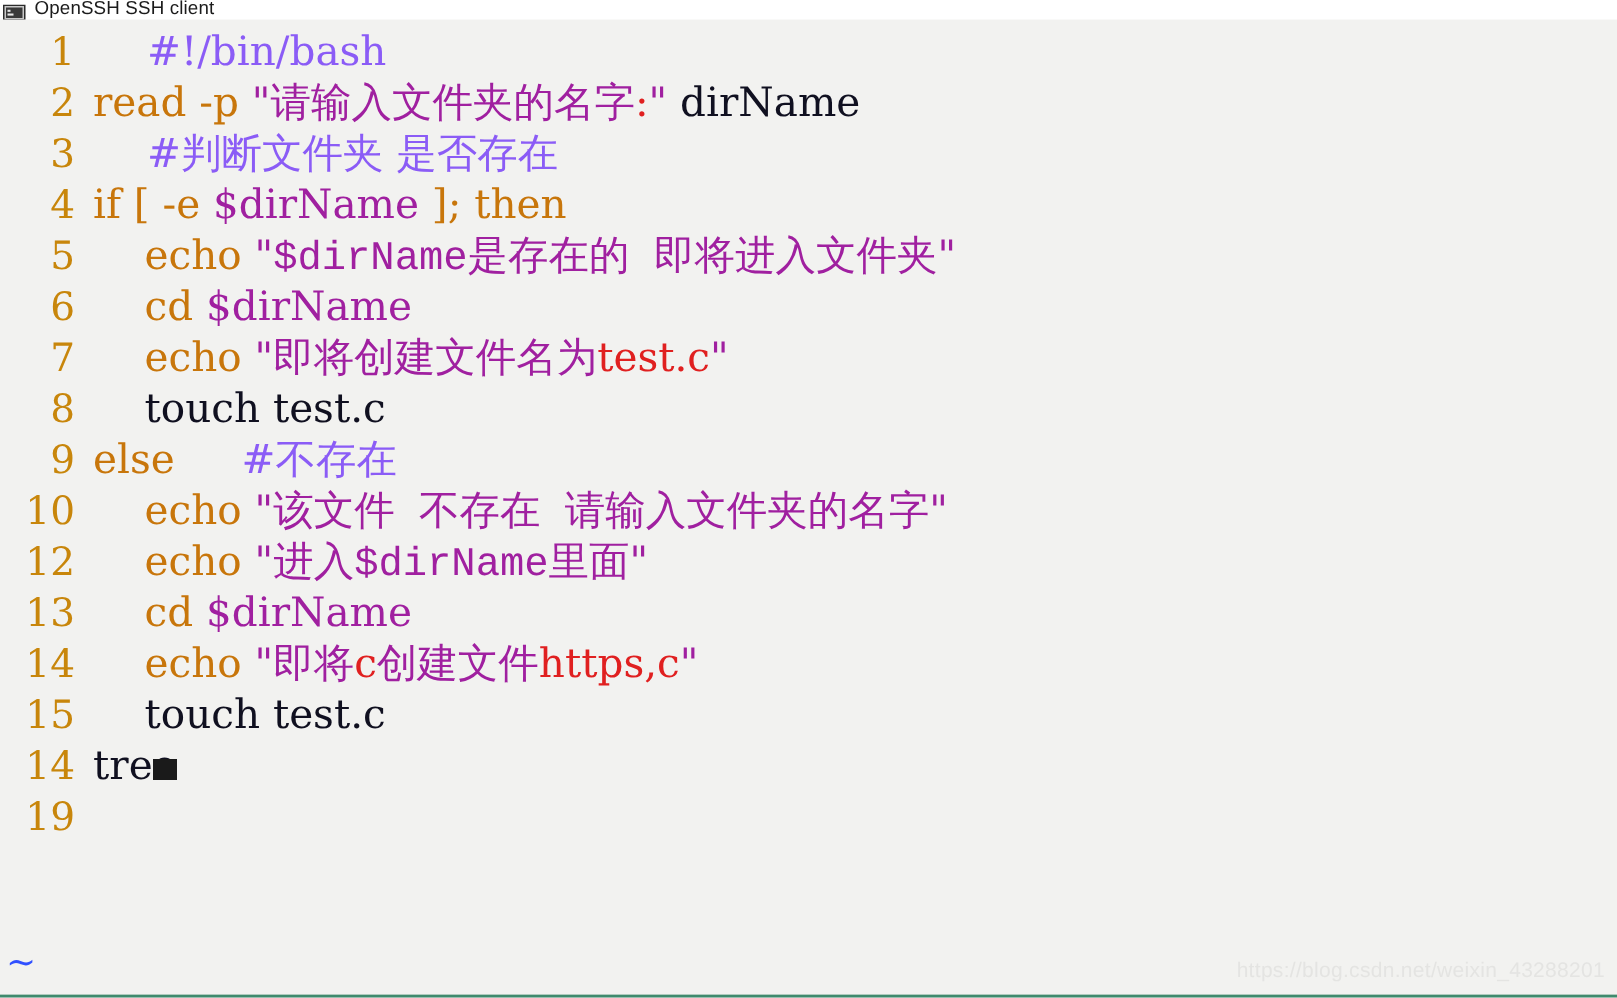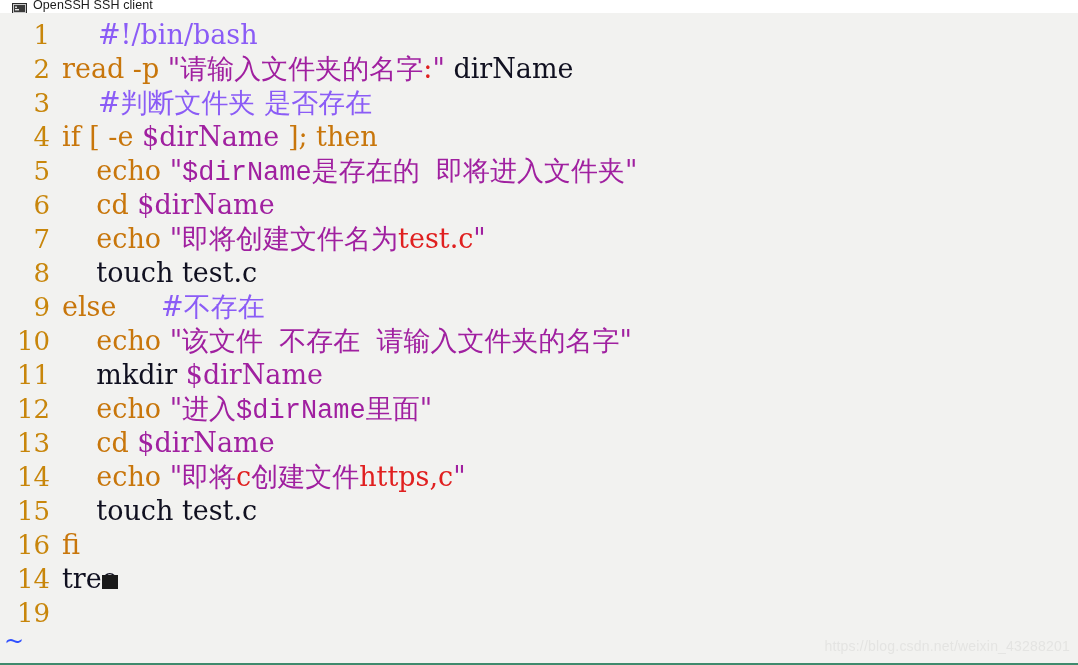--- a/index.html
+++ b/index.html
@@ -27,21 +27,21 @@
 
   
   .titlebar {
     position: absolute;
     top: 0; left: 0;
     width: 1078px;
     height: 13px;
     background: #ffffff;
     display: flex;
     align-items: center;
-    padding-left: 12px;
+    padding-left: 2px;
     overflow: hidden;
     z-index: 5;
   }
   .titlebar-icon {
     width: 16px;
     height: 12px;
     margin-right: 5px;
     flex: 0 0 auto;
     position: relative;
     top: -1px;
@@ -163,26 +163,24 @@
         <div class="code-line"><span class="lineno">1</span><span class="code"><span class="tok-cmt">#!/bin/bash</span></span></div>
         <div class="code-line"><span class="lineno">2</span><span class="code"><span class="tok-kw">read -p </span><span class="tok-quote">"</span><span class="tok-str">请输入文件夹的名字</span><span class="tok-red">:</span><span class="tok-quote">"</span><span class="tok-plain"> </span><span class="tok-plain">dirName</span></span></div>
         <div class="code-line"><span class="lineno">3</span><span class="code"><span class="tok-cmt">#判断文件夹 是否存在</span></span></div>
         <div class="code-line"><span class="lineno">4</span><span class="code"><span class="tok-kw">if [ -e </span><span class="tok-var">$dirName</span><span class="tok-kw"> ]; then</span></span></div>
         <div class="code-line"><span class="lineno">5</span><span class="code"><span class="tok-kw">    echo </span><span class="tok-quote">"</span><span class="tok-str">$dirName是存在的 即将进入文件夹</span><span class="tok-quote">"</span></span></div>
         <div class="code-line"><span class="lineno">6</span><span class="code"><span class="tok-kw">    cd </span><span class="tok-var">$dirName</span></span></div>
         <div class="code-line"><span class="lineno">7</span><span class="code"><span class="tok-kw">    echo </span><span class="tok-quote">"</span><span class="tok-str">即将创建文件名为</span><span class="tok-red">test.c</span><span class="tok-quote">"</span></span></div>
         <div class="code-line"><span class="lineno">8</span><span class="code"><span class="tok-plain">    touch test.c</span></span></div>
         <div class="code-line"><span class="lineno">9</span><span class="code"><span class="tok-kw">else </span><span class="tok-cmt">#不存在</span></span></div>
         <div class="code-line"><span class="lineno">10</span><span class="code"><span class="tok-kw">    echo </span><span class="tok-quote">"</span><span class="tok-str">该文件 不存在 请输入文件夹的名字</span><span class="tok-quote">"</span></span></div>
-        <div class="code-line"><span class="lineno">11</span><span class="code"><span class="tok-plain">    mkdir </span><span class="tok-var">$dirName</span></span></div>
         <div class="code-line"><span class="lineno">12</span><span class="code"><span class="tok-kw">    echo </span><span class="tok-quote">"</span><span class="tok-str">进入$dirName里面</span><span class="tok-quote">"</span></span></div>
         <div class="code-line"><span class="lineno">13</span><span class="code"><span class="tok-kw">    cd </span><span class="tok-var">$dirName</span></span></div>
         <div class="code-line"><span class="lineno">14</span><span class="code"><span class="tok-kw">    echo </span><span class="tok-quote">"</span><span class="tok-str">即将</span><span class="tok-red">c</span><span class="tok-str">创建文件</span><span class="tok-red">https,c</span><span class="tok-quote">"</span></span></div>
         <div class="code-line"><span class="lineno">15</span><span class="code"><span class="tok-plain">    touch test.c</span></span></div>
-        <div class="code-line"><span class="lineno">16</span><span class="code"><span class="tok-kw">fi</span></span></div>
         <div class="code-line"><span class="lineno">14</span><span class="code"><span class="tok-plain">tree</span><span class="cursor"></span></span></div>
         <div class="code-line"><span class="lineno">19</span><span class="code"></span></div>
       </div>
   </div>
 
   <div class="tilde-row" style="bottom: 12px;">~</div>
 
   <div class="watermark">https://blog.csdn.net/weixin_43288201</div>
 
 </div>

